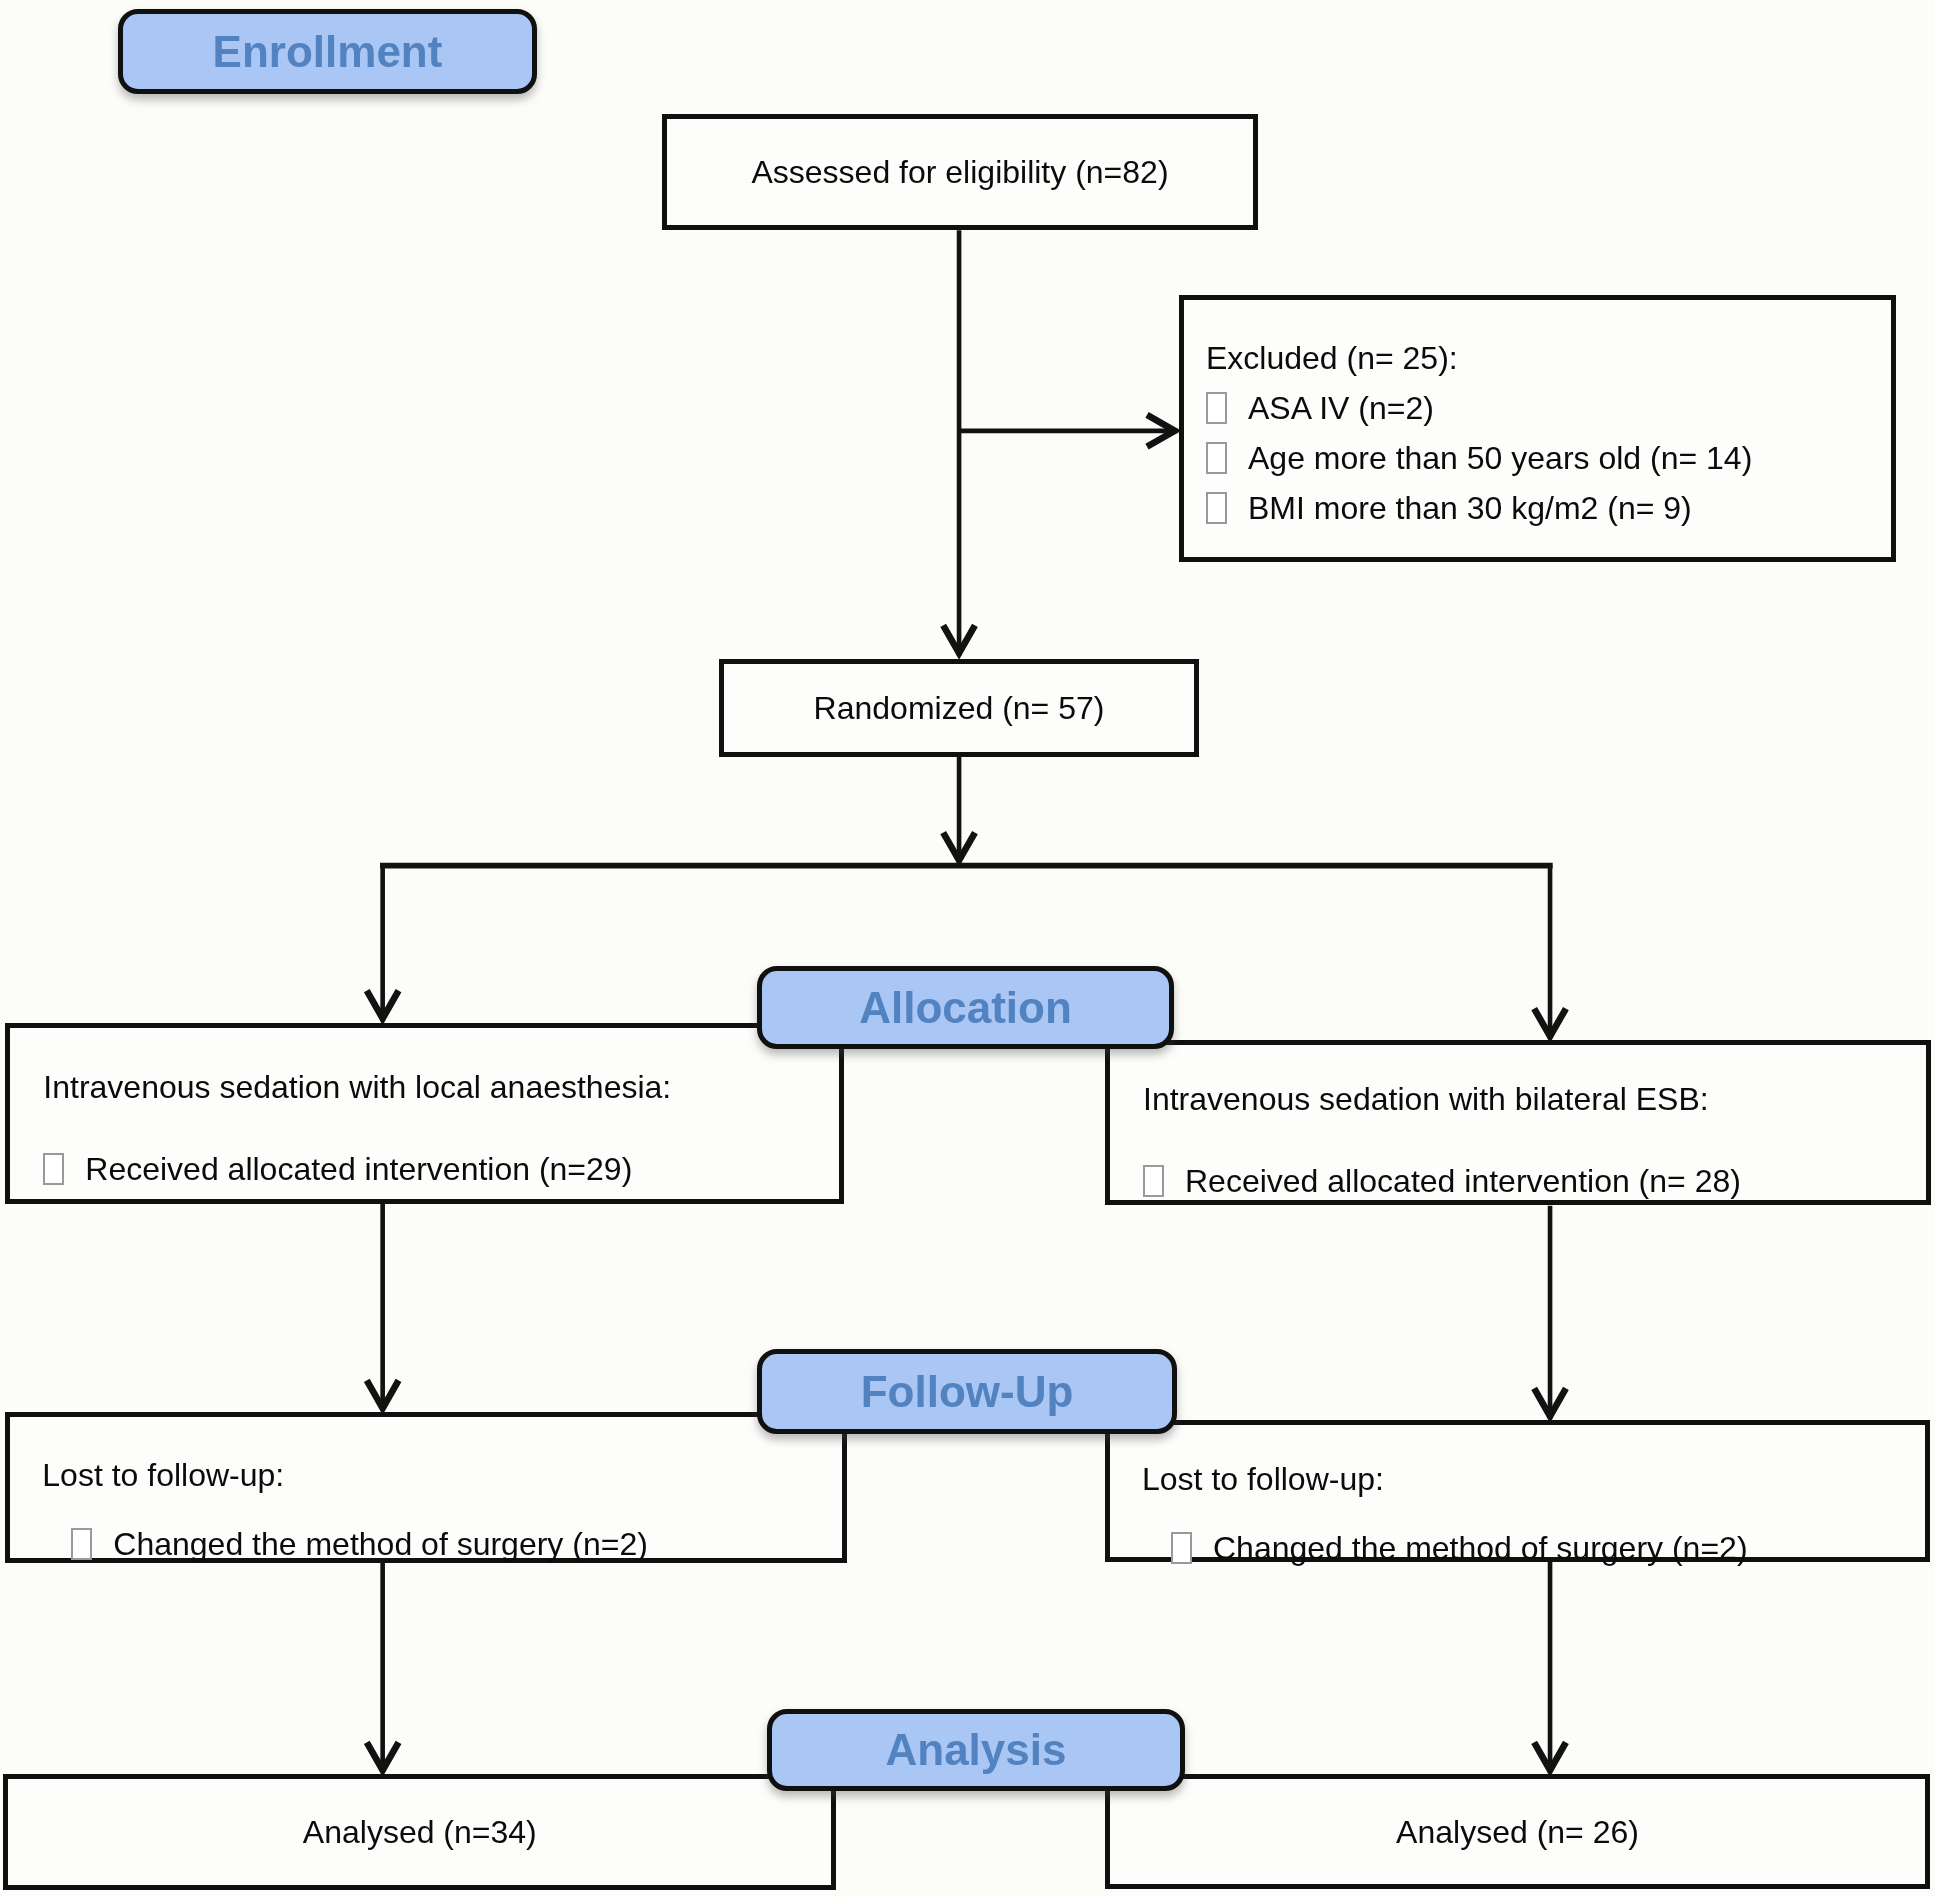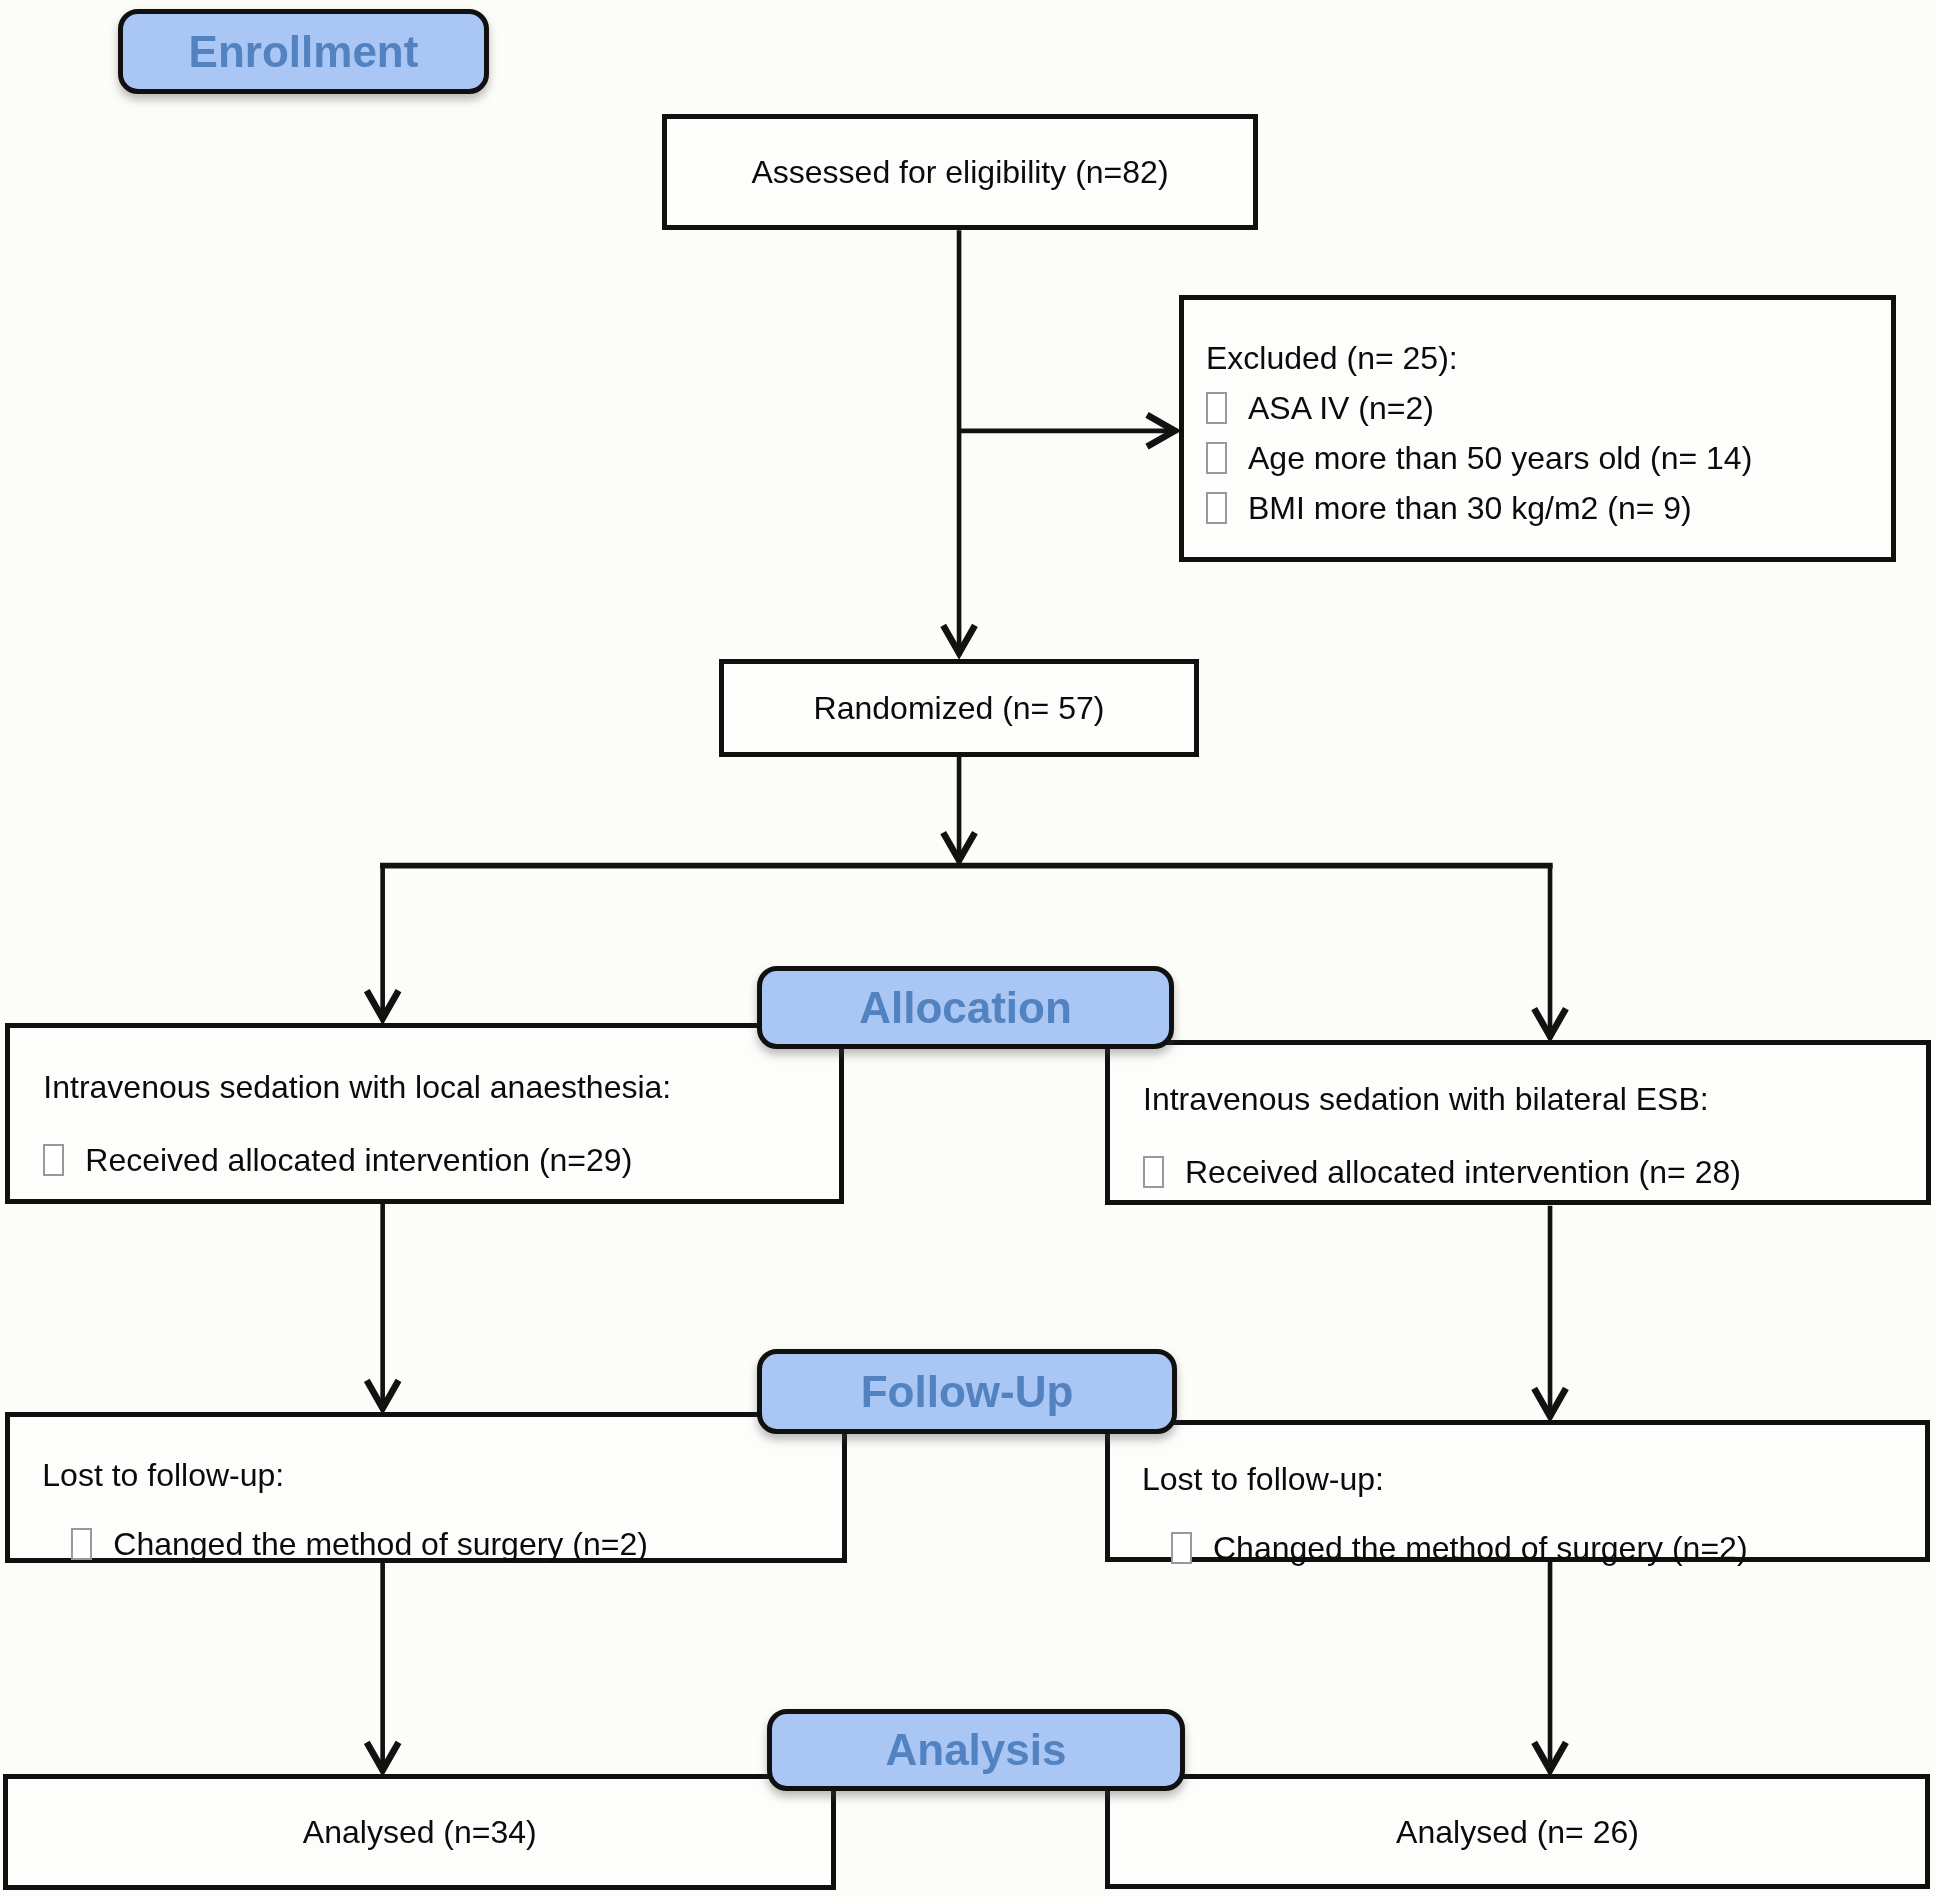--- a/index.html
+++ b/index.html
@@ -47,35 +47,35 @@
   #excluded   {left:1179px;top:295px; width:717px;height:267px;padding:33px 20px 0 22px;}
   #randomized {left:719px;top:659px; width:480px; height:98px;}
   #alloc-left {left:5.3px;   top:1023px;width:839px;height:181px;padding:34px 20px 0 33px;}
   #alloc-right{left:1105px;top:1040px;width:826px;height:165px;padding:29px 20px 0 33px;}
   #fu-left    {left:5.3px;   top:1412px;width:842px;height:151px;padding:33px 20px 0 32px;}
   #fu-right   {left:1105px;top:1420px;width:825px;height:142px;padding:29px 20px 0 32px;}
   #an-left    {left:3.3px;   top:1774px;width:833px;height:116px;}
   #an-right   {left:1105px;top:1774px;width:825px;height:115px;}
 
   
-  #badge-enrollment{left:118px; top:9.3px;  width:371px;height:85px;}
+  #badge-enrollment{left:118px; top:9.3px;  width:419px;height:85px;}
   #badge-allocation{left:757px;top:966px;width:417px;height:83px;}
   #badge-followup  {left:757px;top:1349px;width:420px;height:85px;}
   #badge-analysis  {left:767px;top:1709px;width:418px;height:82px;}
 
   .node-title{white-space:nowrap;}
   .bullet-row{display:flex;align-items:center;white-space:nowrap;}
   .bullet-square{
     display:inline-block;flex:none;
     width:17px;height:28px;
     border:2.6px solid #999999;
     background:#ffffff;
     margin-right:21px;
   }
-  .gap-lg{margin-top:23px;}
+  .gap-lg{margin-top:32px;}
   .gap-sm{margin-top:18.5px;}
   .indent{padding-left:29px;}
 </style>
 </head>
 <body>
 
 <div class="canvas">
 
   <svg id="connector-svg" class="connectors" viewBox="0 0 2925 2865" xmlns="http://www.w3.org/2000/svg">
       <line x1="1449" y1="348" x2="1449" y2="991" class="conn-line"></line>

